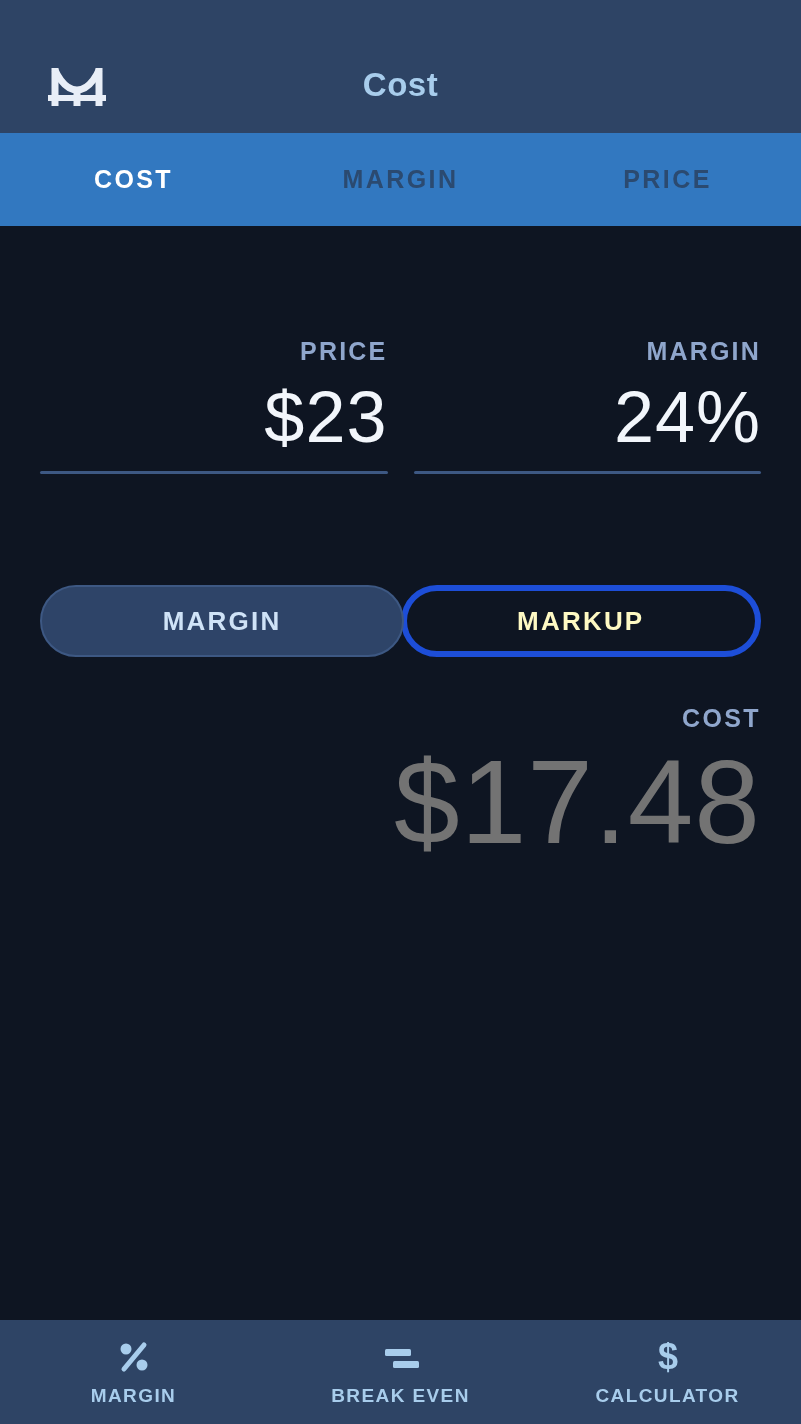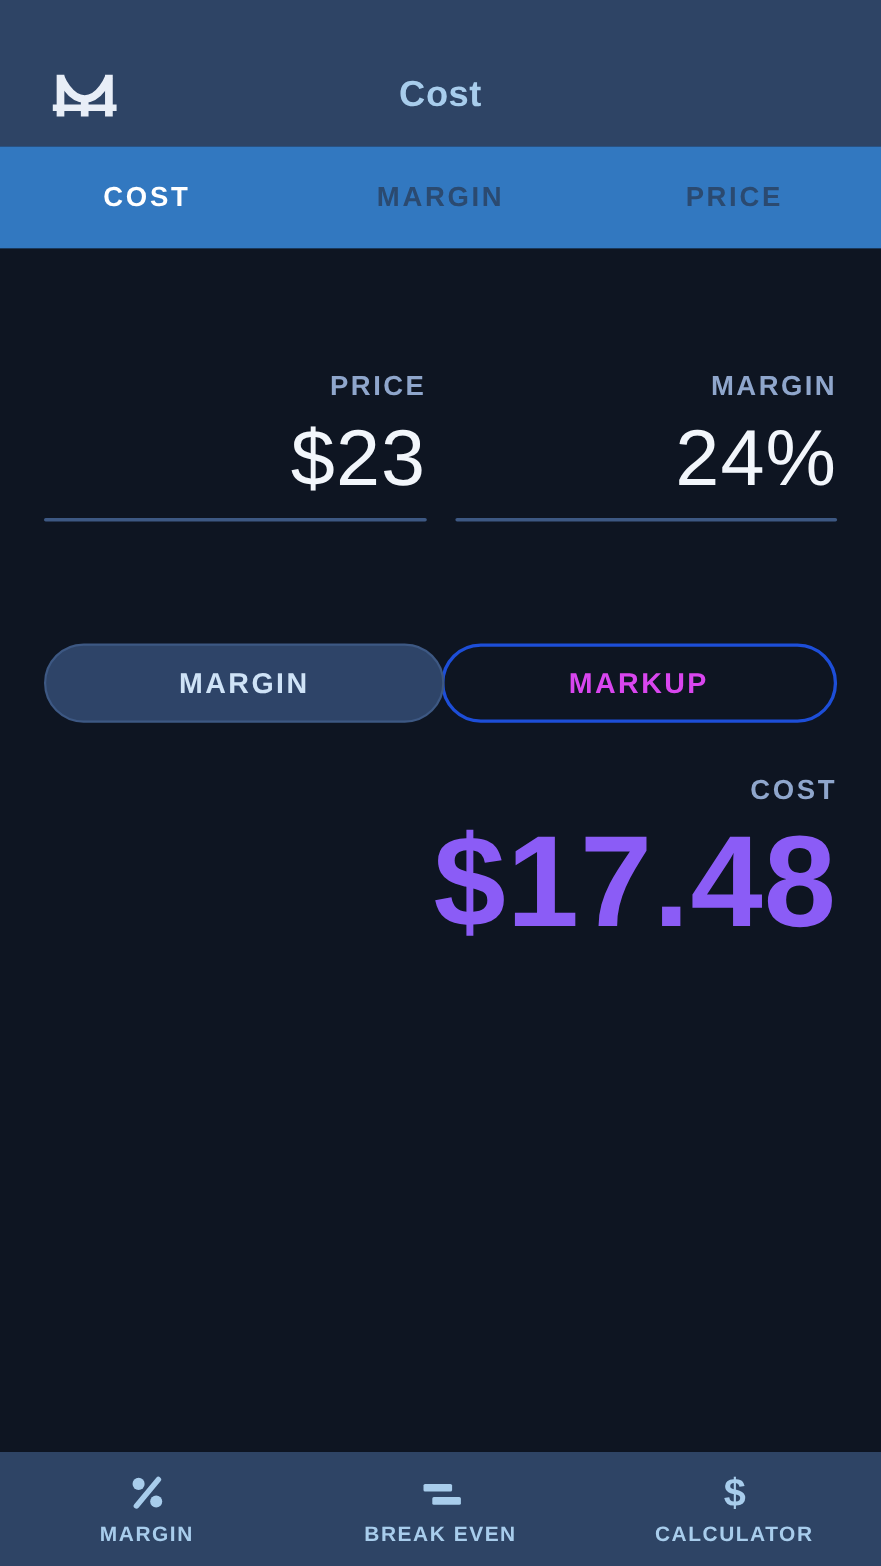--- a/index.html
+++ b/index.html
@@ -137,22 +137,22 @@
     justify-content: center;
     font-size: 26px;
     font-weight: bold;
     letter-spacing: 2.2px;
     cursor: pointer;
   }
 
   .seg-right {
     left: 50%;
     right: 0;
-    border: 3px solid #1d4ed8;
-    color: #d946ef;
+    border: 6px solid #1d4ed8;
+    color: #fef9c3;
     background: transparent;
     z-index: 1;
   }
 
   .seg-left {
     left: 0;
     width: 50.5%;
     background: #2e4468;
     border: 2px solid #3d5883;
     color: #cfe3f7;
@@ -170,23 +170,23 @@
 
   .result-label {
     color: #8fa6cc;
     font-size: 25px;
     font-weight: bold;
     letter-spacing: 2.4px;
     height: 34px;
   }
 
   .result-value {
-    color: #8b5cf6;
+    color: #737373;
     font-size: 118px;
-    font-weight: 700;
+    font-weight: 400;
     line-height: 128px;
     letter-spacing: 1px;
     white-space: nowrap;
   }
 
   
   .bottomnav {
     height: 104px;
     background: #2e4465;
     display: flex;

